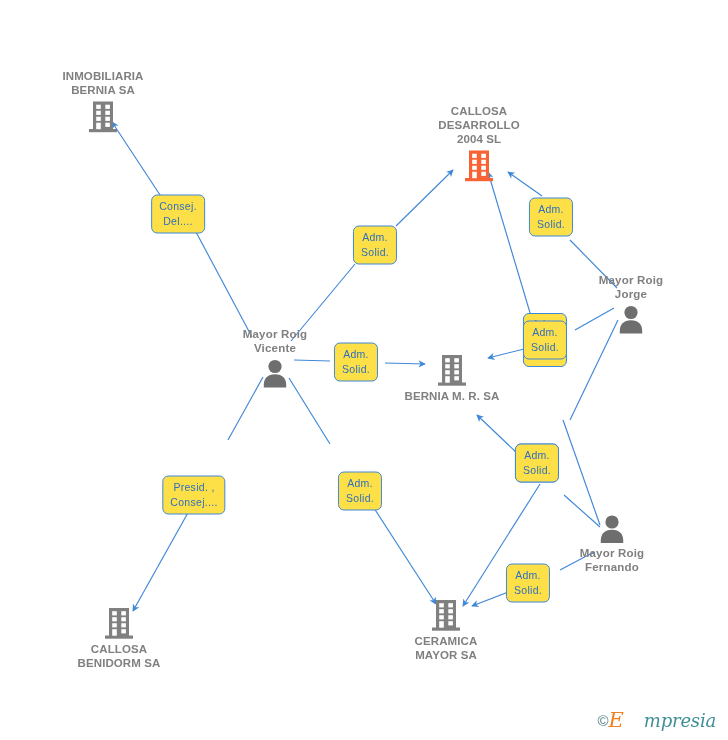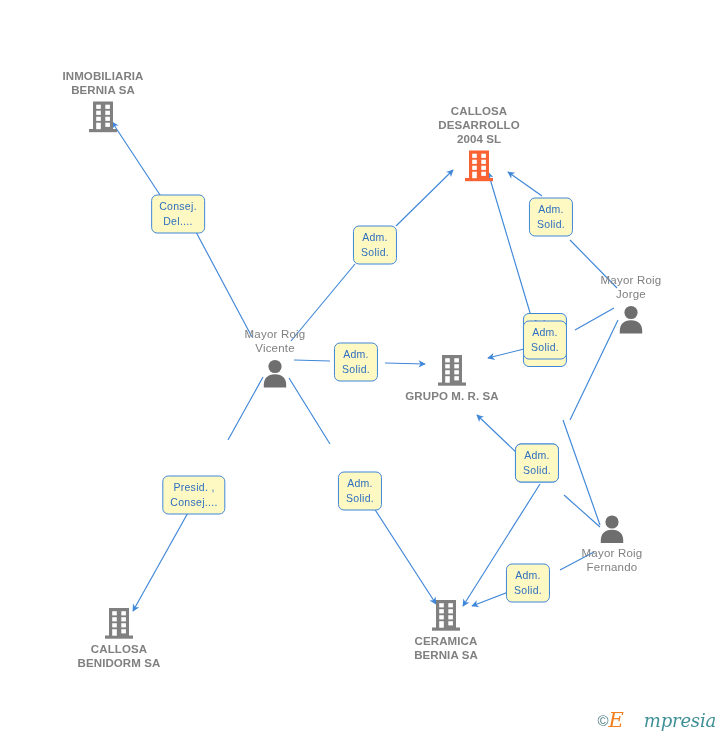--- a/index.html
+++ b/index.html
@@ -37,42 +37,42 @@
     line-height: 14px;
     color: #808080;
     letter-spacing: 0.2px;
     white-space: pre-line;
   }
   .node-label.company {
     font-weight: bold;
     letter-spacing: 0.1px;
   }
   .node-label.person {
-    font-weight: normal;
+    font-weight: bold;
   }
   .node-icon {
     display: block;
     margin: 0 auto;
   }
   .node.company-node .node-label.above {
     margin-bottom: 3px;
   }
   .node.company-node .node-label.below {
     margin-top: 2px;
   }
   .node.person-node .node-label.above {
     margin-bottom: 2px;
   }
   .node.person-node .node-label.below {
     margin-top: 1px;
   }
   .edge-label {
     position: absolute;
     transform: translate(-50%, -50%);
-    background: #fef9c3;
+    background: #fde047;
     border: 1.4px solid #3f87d8;
     border-radius: 6px;
     color: #2f6fbf;
     font-size: 10.5px;
     line-height: 15px;
     padding: 3px 7px 4px 7px;
     text-align: center;
     white-space: pre-line;
     box-sizing: border-box;
     letter-spacing: 0.3px;
@@ -196,21 +196,21 @@
           <rect x="1" y="29.5" width="28" height="3.2" fill="#808080"></rect>
           <rect x="8.2" y="5.2" width="4.6" height="4.2" fill="#ffffff"></rect>
           <rect x="17.3" y="5.2" width="4.6" height="4.2" fill="#ffffff"></rect>
           <rect x="8.2" y="11.2" width="4.6" height="4.2" fill="#ffffff"></rect>
           <rect x="17.3" y="11.2" width="4.6" height="4.2" fill="#ffffff"></rect>
           <rect x="8.2" y="17.2" width="4.6" height="4.2" fill="#ffffff"></rect>
           <rect x="17.3" y="17.2" width="4.6" height="4.2" fill="#ffffff"></rect>
           <rect x="8.2" y="23.2" width="4.6" height="6.5" fill="#ffffff"></rect>
           <rect x="17.3" y="23.2" width="4.6" height="4.2" fill="#ffffff"></rect>
         </svg>
-        <div class="node-label company below">GRUPO M. R. SA</div>
+        <div class="node-label company below">BERNIA M. R. SA</div>
       </div>
       <div class="node person-node" style="left: 612px; top: 543px;">
         <svg width="30" height="32" viewBox="0 0 30 32" class="node-icon">
           <circle cx="15" cy="9.5" r="6.6" fill="#6e6e6e"></circle>
           <path d="M15 17.2 C22.5 17.2 26.2 21.6 26.2 27.8 L26.2 30.5 L3.8 30.5 L3.8 27.8 C3.8 21.6 7.5 17.2 15 17.2 Z" fill="#6e6e6e"></path>
         </svg>
         <div class="node-label person below">Mayor Roig
 Fernando</div>
       </div>
       <div class="node company-node" style="left: 119px; top: 638px;">
@@ -236,21 +236,21 @@
           <rect x="8.2" y="5.2" width="4.6" height="4.2" fill="#ffffff"></rect>
           <rect x="17.3" y="5.2" width="4.6" height="4.2" fill="#ffffff"></rect>
           <rect x="8.2" y="11.2" width="4.6" height="4.2" fill="#ffffff"></rect>
           <rect x="17.3" y="11.2" width="4.6" height="4.2" fill="#ffffff"></rect>
           <rect x="8.2" y="17.2" width="4.6" height="4.2" fill="#ffffff"></rect>
           <rect x="17.3" y="17.2" width="4.6" height="4.2" fill="#ffffff"></rect>
           <rect x="8.2" y="23.2" width="4.6" height="6.5" fill="#ffffff"></rect>
           <rect x="17.3" y="23.2" width="4.6" height="4.2" fill="#ffffff"></rect>
         </svg>
         <div class="node-label company below">CERAMICA
-BERNIA SA</div>
+MAYOR SA</div>
       </div>
     </div>
   <div id="edge-label-layer">
       <div class="edge-label" style="left: 178px; top: 214px;">Consej.
 Del....</div>
       <div class="edge-label" style="left: 375px; top: 245px;">Adm.
 Solid.</div>
       <div class="edge-label" style="left: 551px; top: 217px;">Adm.
 Solid.</div>
       <div class="edge-label" style="left: 545px; top: 340px;">Adm.

